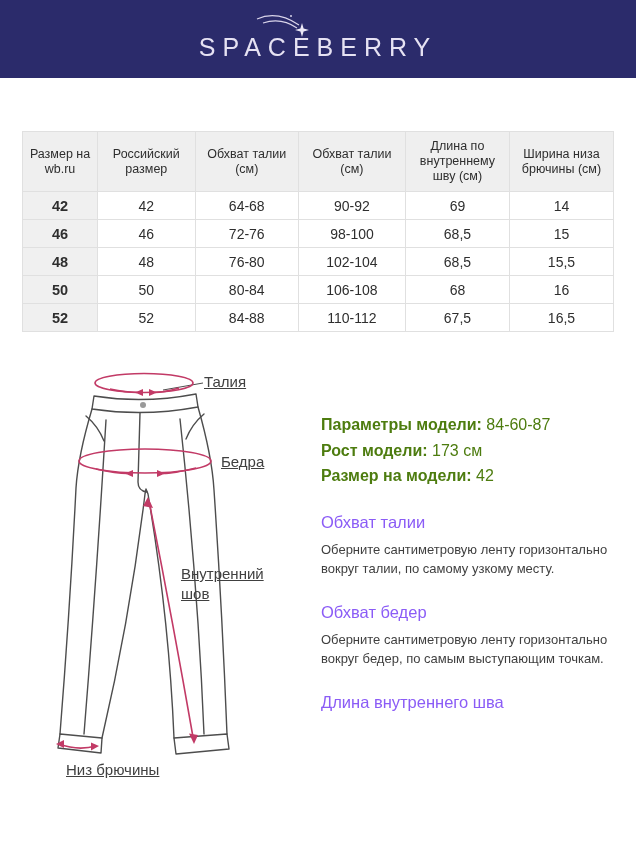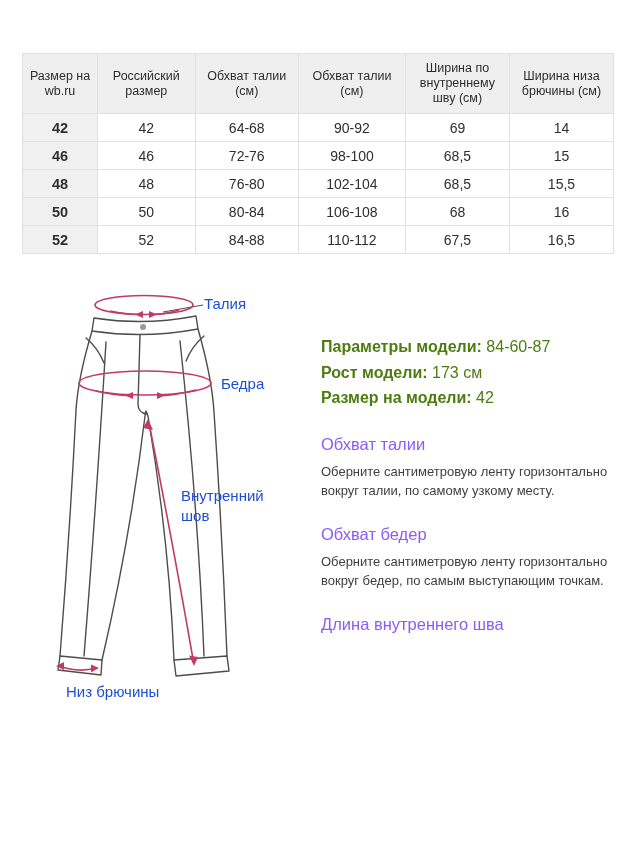--- a/index.html
+++ b/index.html
@@ -82,22 +82,23 @@
   .diagram {
     position: relative;
     width: 285px;
     height: 448px;
     flex: none;
   }
   .diagram .lbl {
     position: absolute;
     font-size: 15px;
     font-weight: 500;
-    color: #1d4ed8;
+    color: #404040;
     line-height: 20px;
+    text-decoration: underline;
   }
   .lbl-waist  { left: 182px; top: 16px; }
   .lbl-hips   { left: 199px; top: 96px; text-align: right; }
   .lbl-inseam { left: 159px; top: 208px; width: 106px; }
   .lbl-hem    { left: 44px;  top: 404px; }
 
   .info {
     flex: 1;
     padding-top: 56px;
     padding-left: 14px;
@@ -122,37 +123,48 @@
     line-height: 19.5px;
     color: #3f3f3f;
     max-width: 302px;
   }
 </style>
 </head>
 <body>
 
 <div class="page">
 
+  <header class="banner">
+    <div class="logo">
+      <svg class="comet" viewBox="0 0 70 34">
+        <path d="M6,10 Q26,1 48,16" fill="none" stroke="#d9d4ea" stroke-width="1.1"></path>
+        <path d="M12,14 Q30,8 46,19" fill="none" stroke="#d9d4ea" stroke-width="1.1"></path>
+        <path d="M51,14 L52.6,19.4 L58,21 L52.6,22.6 L51,28 L49.4,22.6 L44,21 L49.4,19.4 Z" fill="#ece9f7"></path>
+        <circle cx="40" cy="7" r="1" fill="#d9d4ea"></circle>
+      </svg>
+      <span>SPACEBERRY</span>
+    </div>
+  </header>
 
   <table class="size-table">
     <colgroup>
       <col style="width:12.7%">
         <col style="width:16.5%">
         <col style="width:17.5%">
       <col style="width:18.1%">
         <col style="width:17.6%">
         <col style="width:17.6%">
     </colgroup>
     <thead>
       <tr>
         <th>Размер на wb.ru</th>
         <th>Российский размер</th>
         <th>Обхват талии (см)</th>
         <th>Обхват талии (см)</th>
-        <th>Ширина по внутреннему шву (см)</th>
+        <th>Длина по внутреннему шву (см)</th>
         <th>Ширина низа брючины (см)</th>
       </tr>
     </thead>
     <tbody>
       <tr>
         <td>42</td>
         <td>42</td>
         <td>64-68</td>
         <td>90-92</td>
         <td>69</td>

